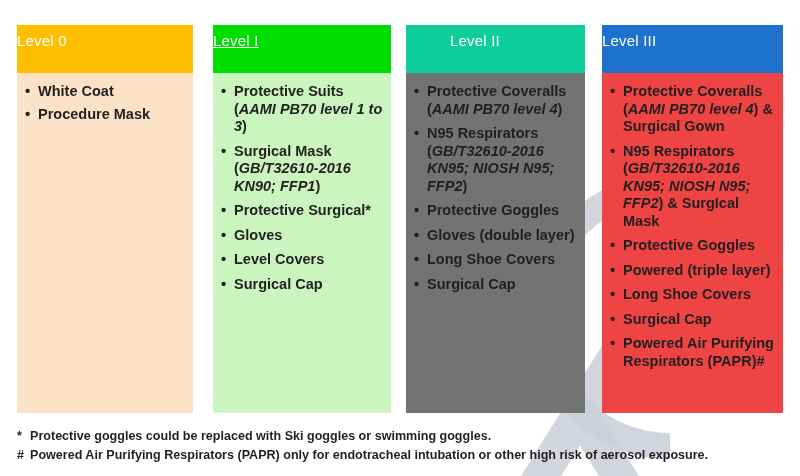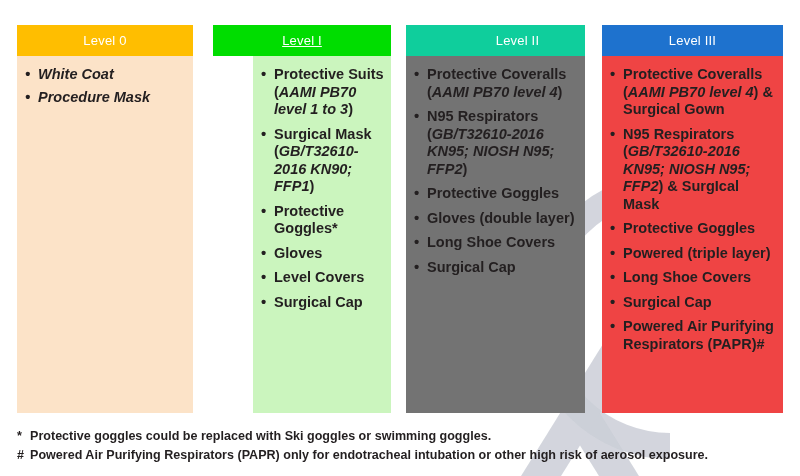--- a/index.html
+++ b/index.html
@@ -36,45 +36,44 @@
     height: 416px;
   }
   .col {
     position: absolute;
     top: 25px;
     height: 388px;
     box-sizing: border-box;
     overflow: hidden;
   }
   .col-head {
-    height: 31px;
+    height: 48px;
     line-height: 31px;
-    text-align: center;
     color: #ffffff;
-    font-size: 13px;
+    font-size: 15px;
     letter-spacing: .2px;
     white-space: nowrap;
   }
   .col-body {
     height: 357px;
     box-sizing: border-box;
     padding: 10px 6px 0 8px;
   }
 
   
   .c0 { left: 17px;  width: 176px; }
   .c1 { left: 213px; width: 178px; }
   .c2 { left: 406px; width: 179px; }
   .c3 { left: 602px; width: 181px; }
 
   
   .c0 .col-head { background: #ffbe00; }
-  .c0 .col-body { background: #fce3c8; font-style: italic; }
+  .c0 .col-body { background: #fce3c8; }
   .c1 .col-head { background: #00dd00; text-decoration: underline; }
-  .c1 .col-body { background: #cbf5be; margin-left: 40px; }
+  .c1 .col-body { background: #cbf5be; }
   .c2 .col-head { background: #0fce9c; padding-left: 44px; }
   .c2 .col-body { background: #737373; }
   .c3 .col-head { background: #1e72ce; }
   .c3 .col-body { background: #ef4444; }
 
   
   ul.items {
     margin: 0;
     padding: 0;
     list-style: none;
@@ -150,21 +149,21 @@
       </ul>
     </div>
   </div>
 
   <div class="col c1">
     <div class="col-head">Level I</div>
     <div class="col-body">
       <ul class="items">
         <li><span>Protective Suits (</span><em>AAMI PB70 level 1 to 3</em><span>)</span></li>
         <li><span>Surgical Mask (</span><em>GB/T32610-2016 KN90; FFP1</em><span>)</span></li>
-        <li><span>Protective Goggles*</span></li>
+        <li><span>Protective Surgical*</span></li>
         <li><span>Gloves</span></li>
         <li><span>Level Covers</span></li>
         <li><span>Surgical Cap</span></li>
       </ul>
     </div>
   </div>
 
   <div class="col c2">
     <div class="col-head">Level II</div>
     <div class="col-body">

